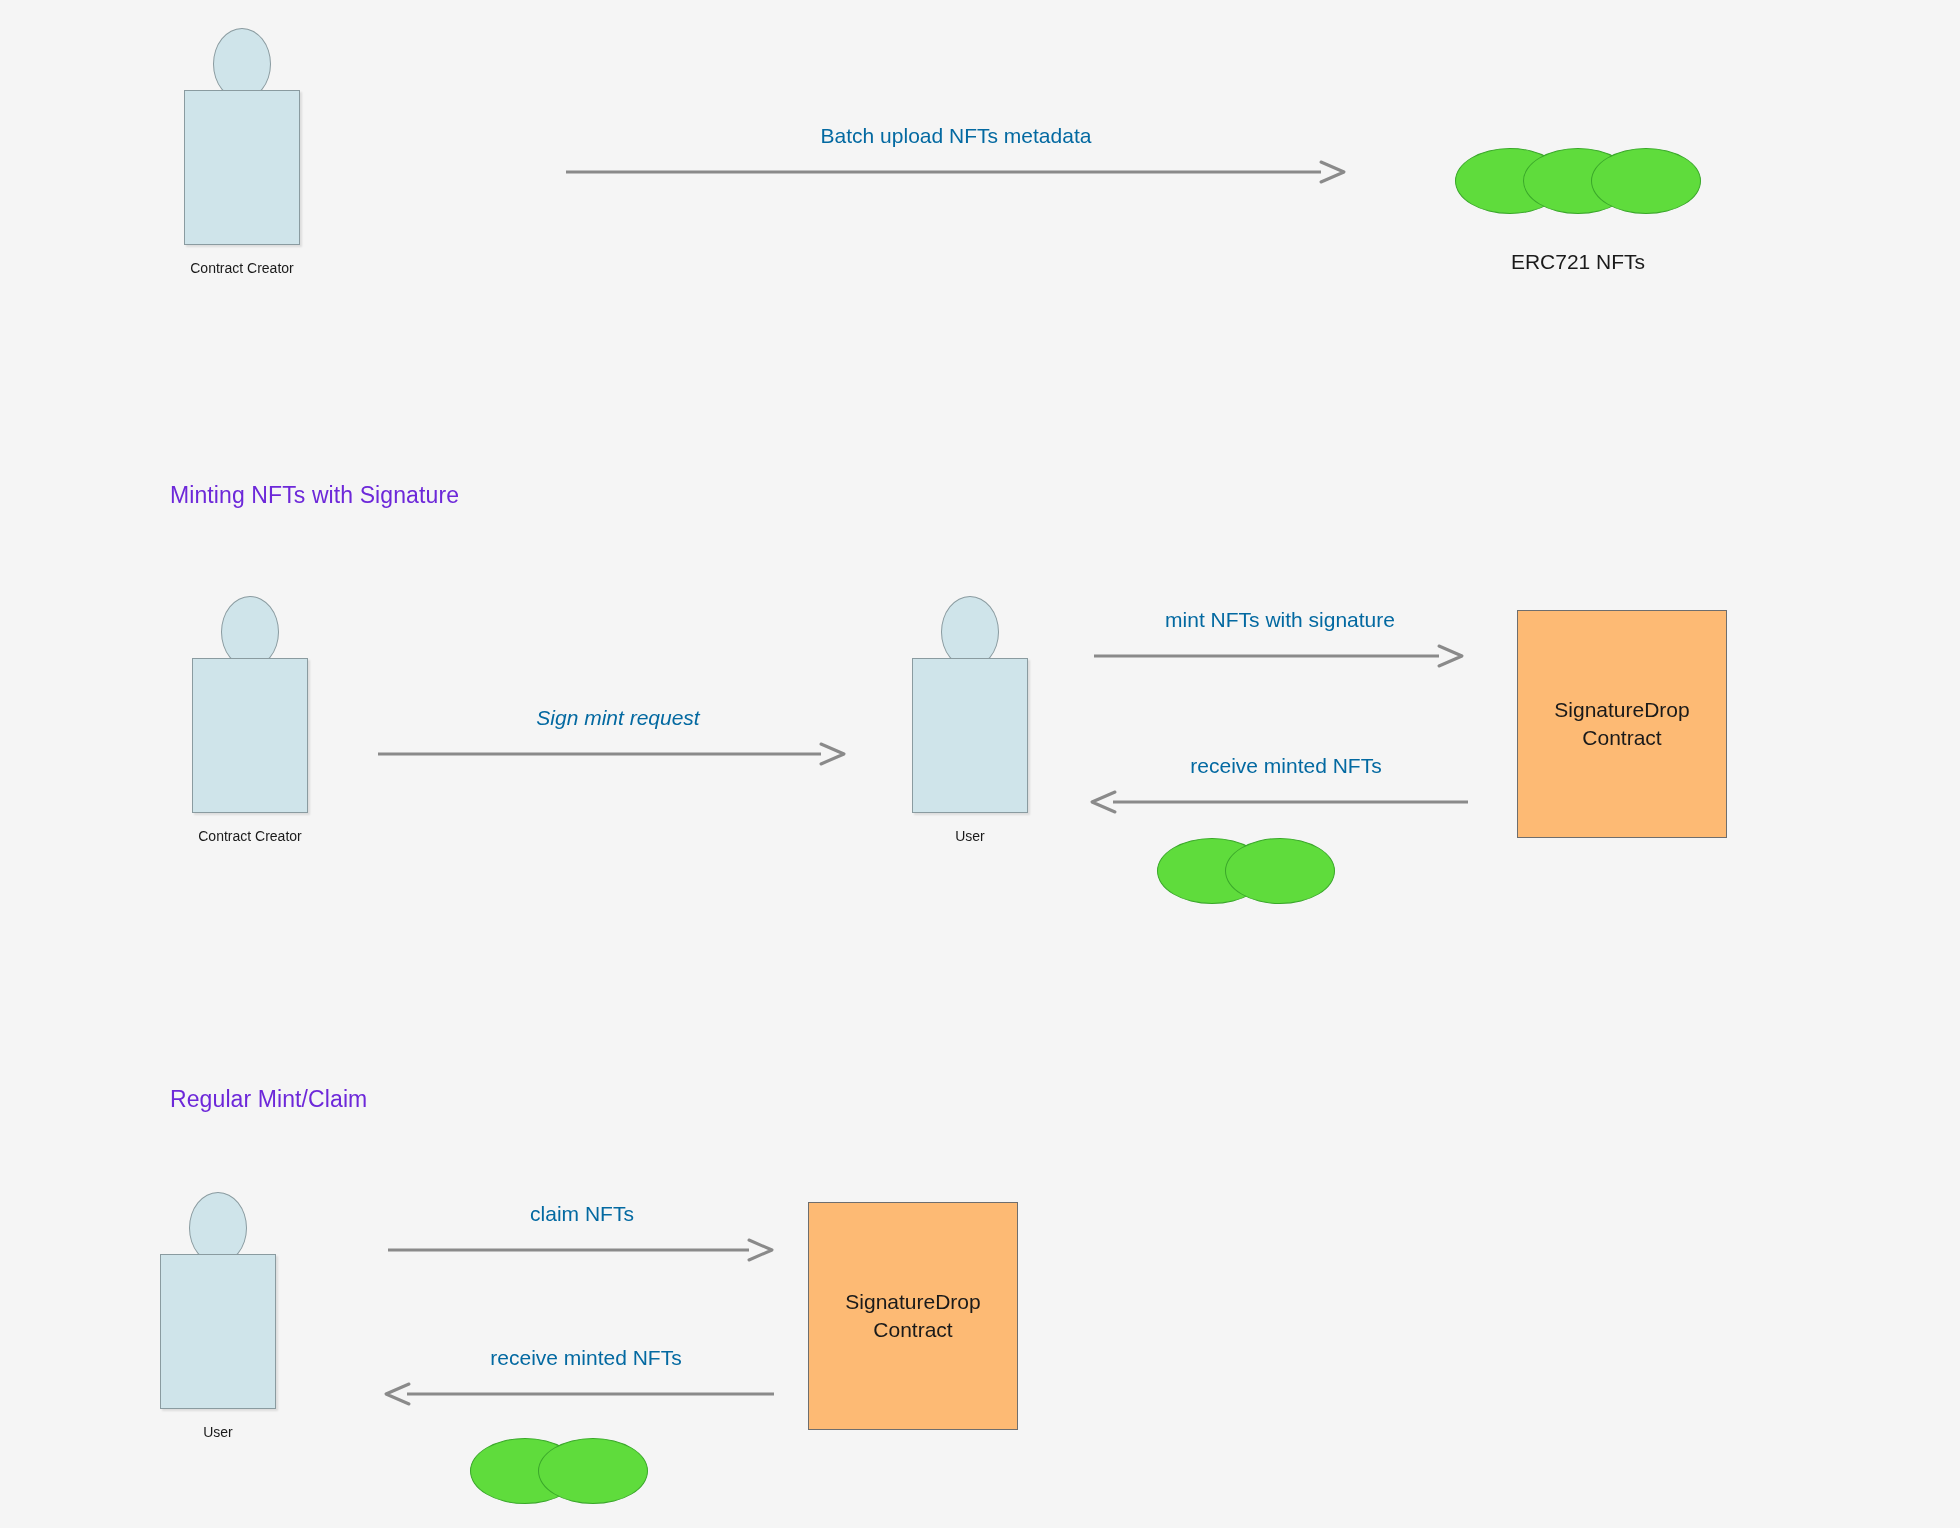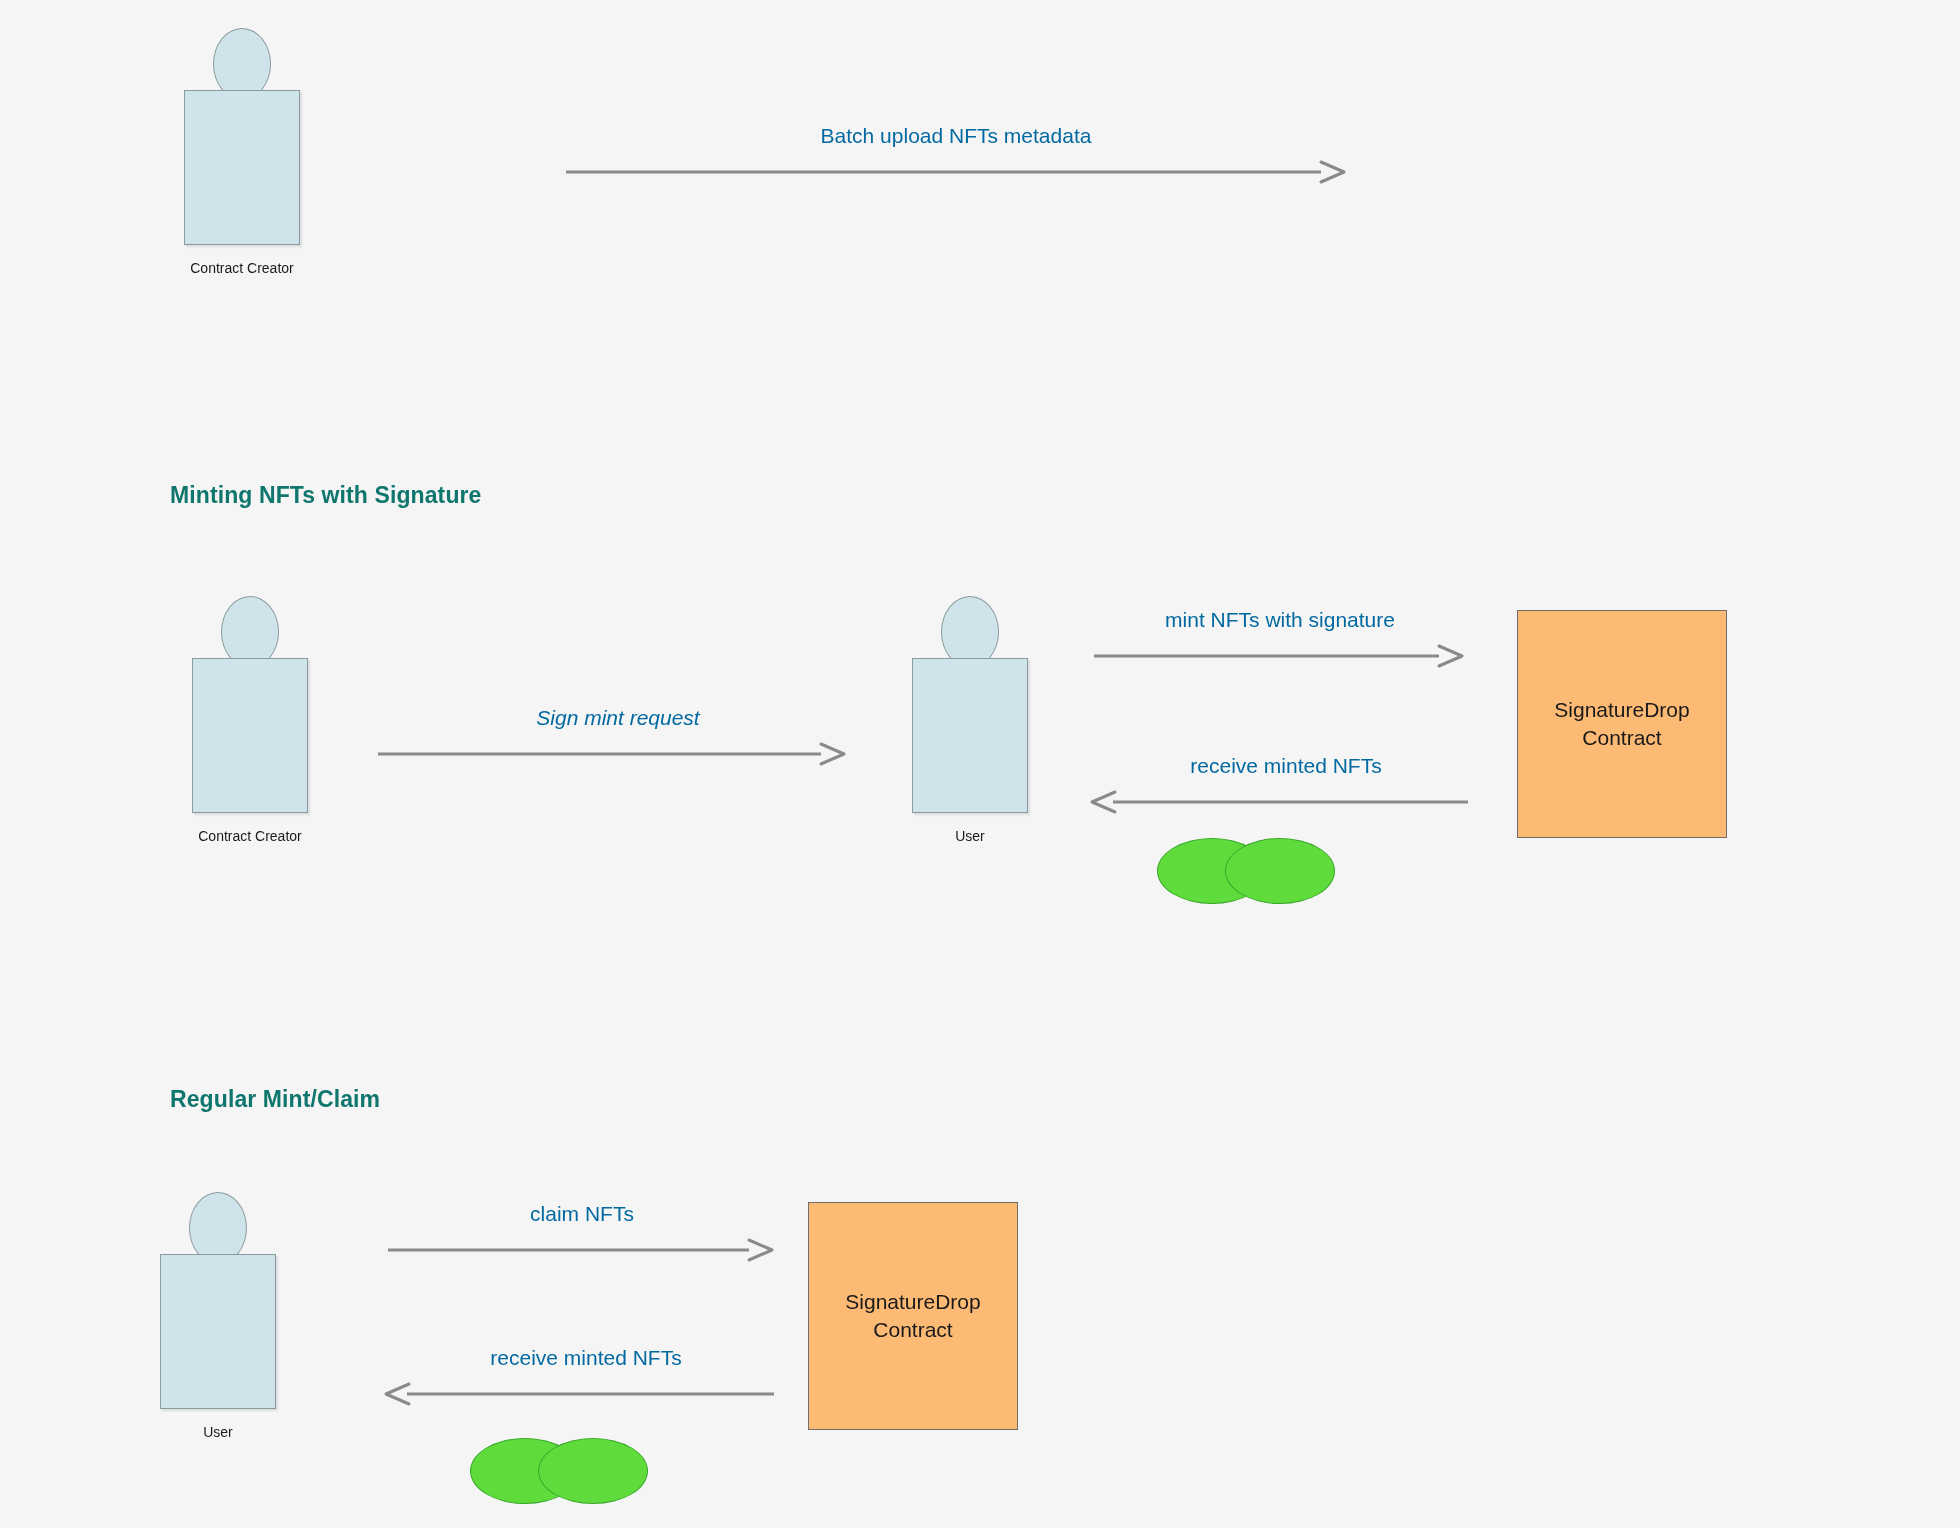--- a/index.html
+++ b/index.html
@@ -98,22 +98,22 @@
     font-size: 21px;
     color: #0369a1;
     transform: translateX(-50%);
     text-align: center;
   }
 
   
   .section-title {
     position: absolute;
     font-size: 23px;
-    font-weight: bold;
-    color: #0f766e;
+    font-weight: normal;
+    color: #6d28d9;
     white-space: nowrap;
     letter-spacing: 0.1px;
   }
 </style>
 </head>
 <body>
 
 <div class="canvas">
 
   <div class="actor" style="left:162px; top:28px; width:160px; height:270px;">
@@ -123,20 +123,26 @@
   </div>
 
   <div class="arrow" style="left:566px; top:160px; width:780px; height:24px;">
     <svg width="780" height="24" viewBox="0 0 780 24">
       <line x1="0" y1="12" x2="755" y2="12" stroke="#8a8a8a" stroke-width="3"></line>
       <path d="M755 2 L778 12 L755 22" fill="none" stroke="#8a8a8a" stroke-width="3" stroke-linecap="round" stroke-linejoin="round"></path>
     </svg>
     <div class="arrow-label" style="left:390px; top:-36px;">Batch upload NFTs metadata</div>
   </div>
 
+  <div class="nft-cluster" style="left:1455px; top:138px; width:280px; height:140px;">
+    <div class="ell" style="left:0px;  top:10px; width:110px; height:66px;"></div>
+    <div class="ell" style="left:68px; top:10px; width:110px; height:66px;"></div>
+    <div class="ell" style="left:136px;top:10px; width:110px; height:66px;"></div>
+    <div class="caption" style="left:123px; top:112px;">ERC721 NFTs</div>
+  </div>
 
   <div class="section-title" style="left:170px; top:482px;">Minting NFTs with Signature</div>
 
   <div class="actor" style="left:170px; top:596px; width:160px; height:270px;">
     <div class="head"></div>
     <div class="body"></div>
     <div class="caption">Contract Creator</div>
   </div>
 
   <div class="arrow" style="left:378px; top:742px; width:470px; height:24px;font-style:italic;">

